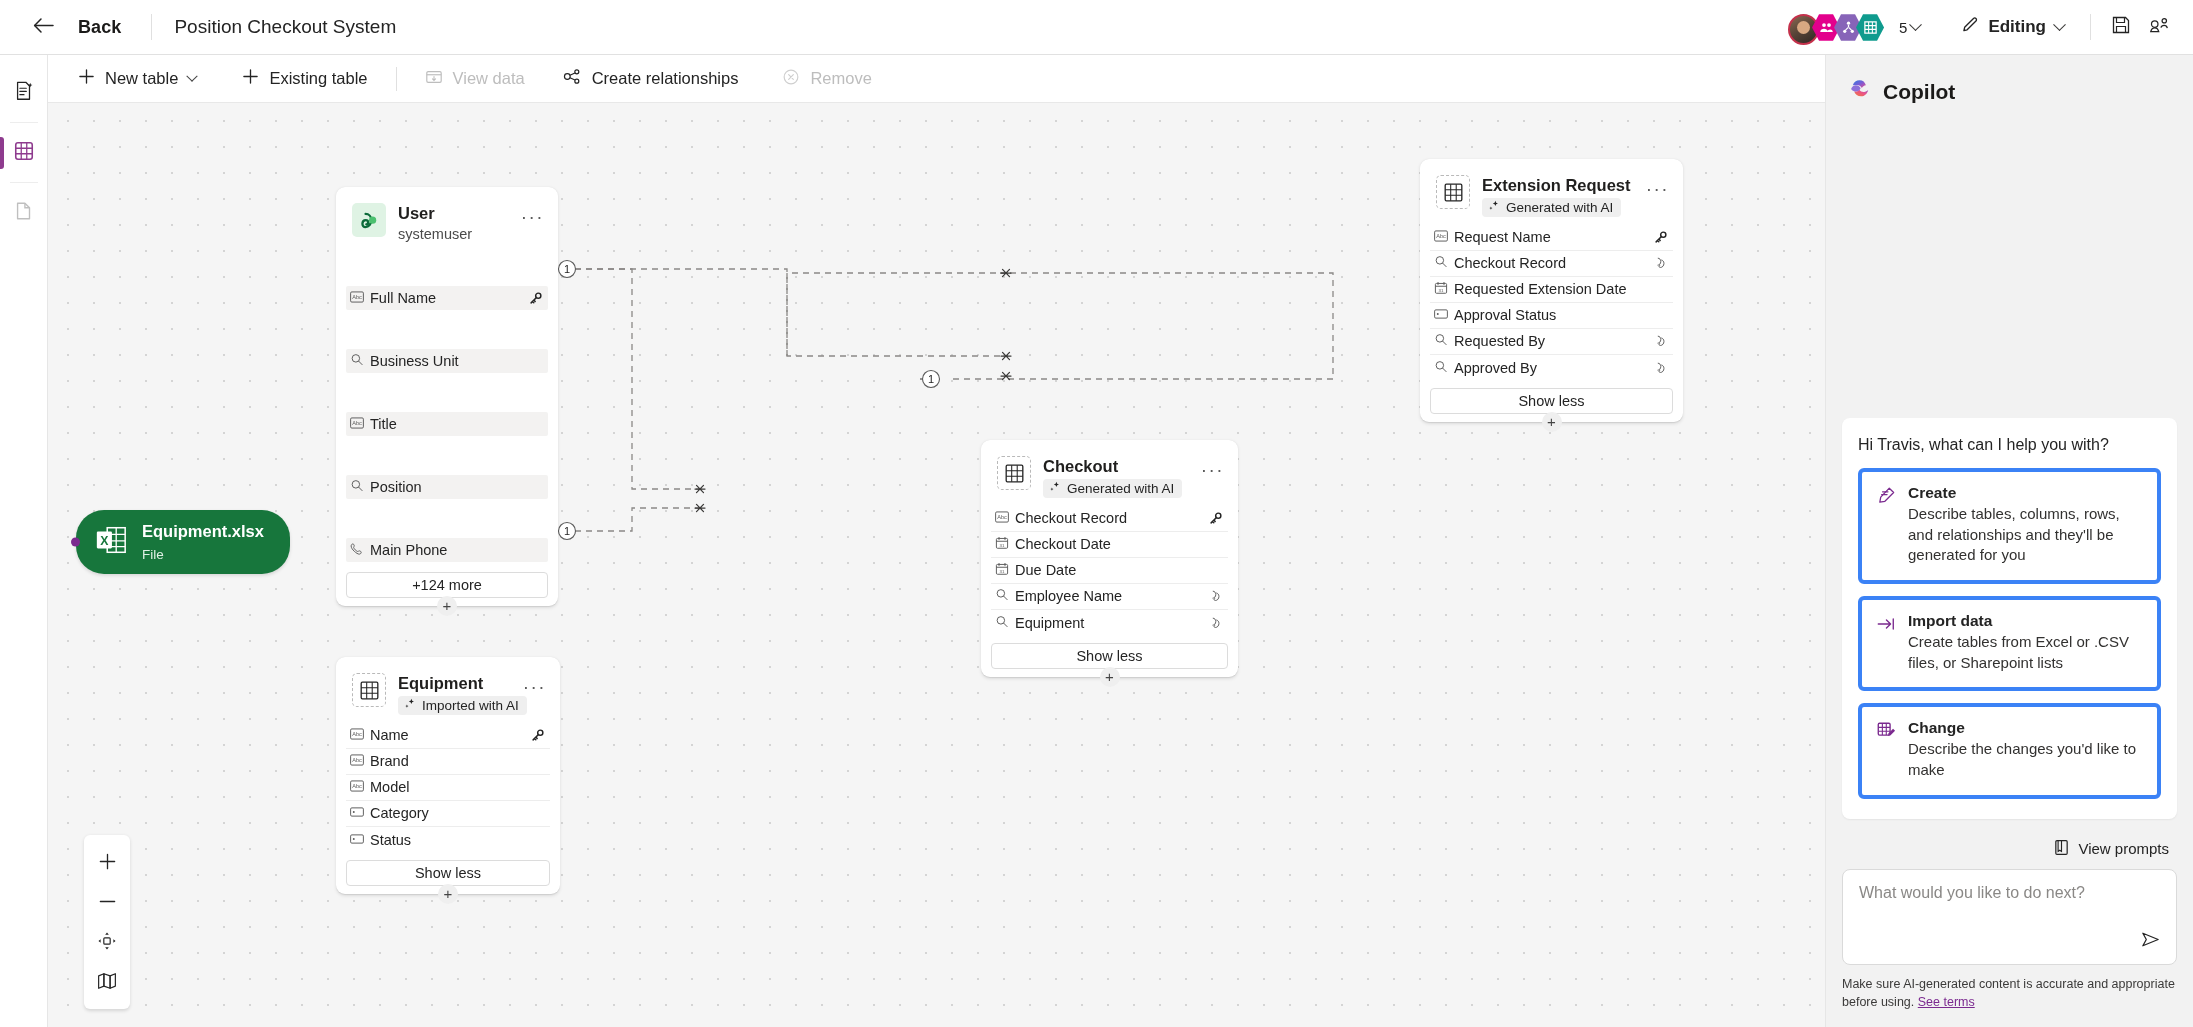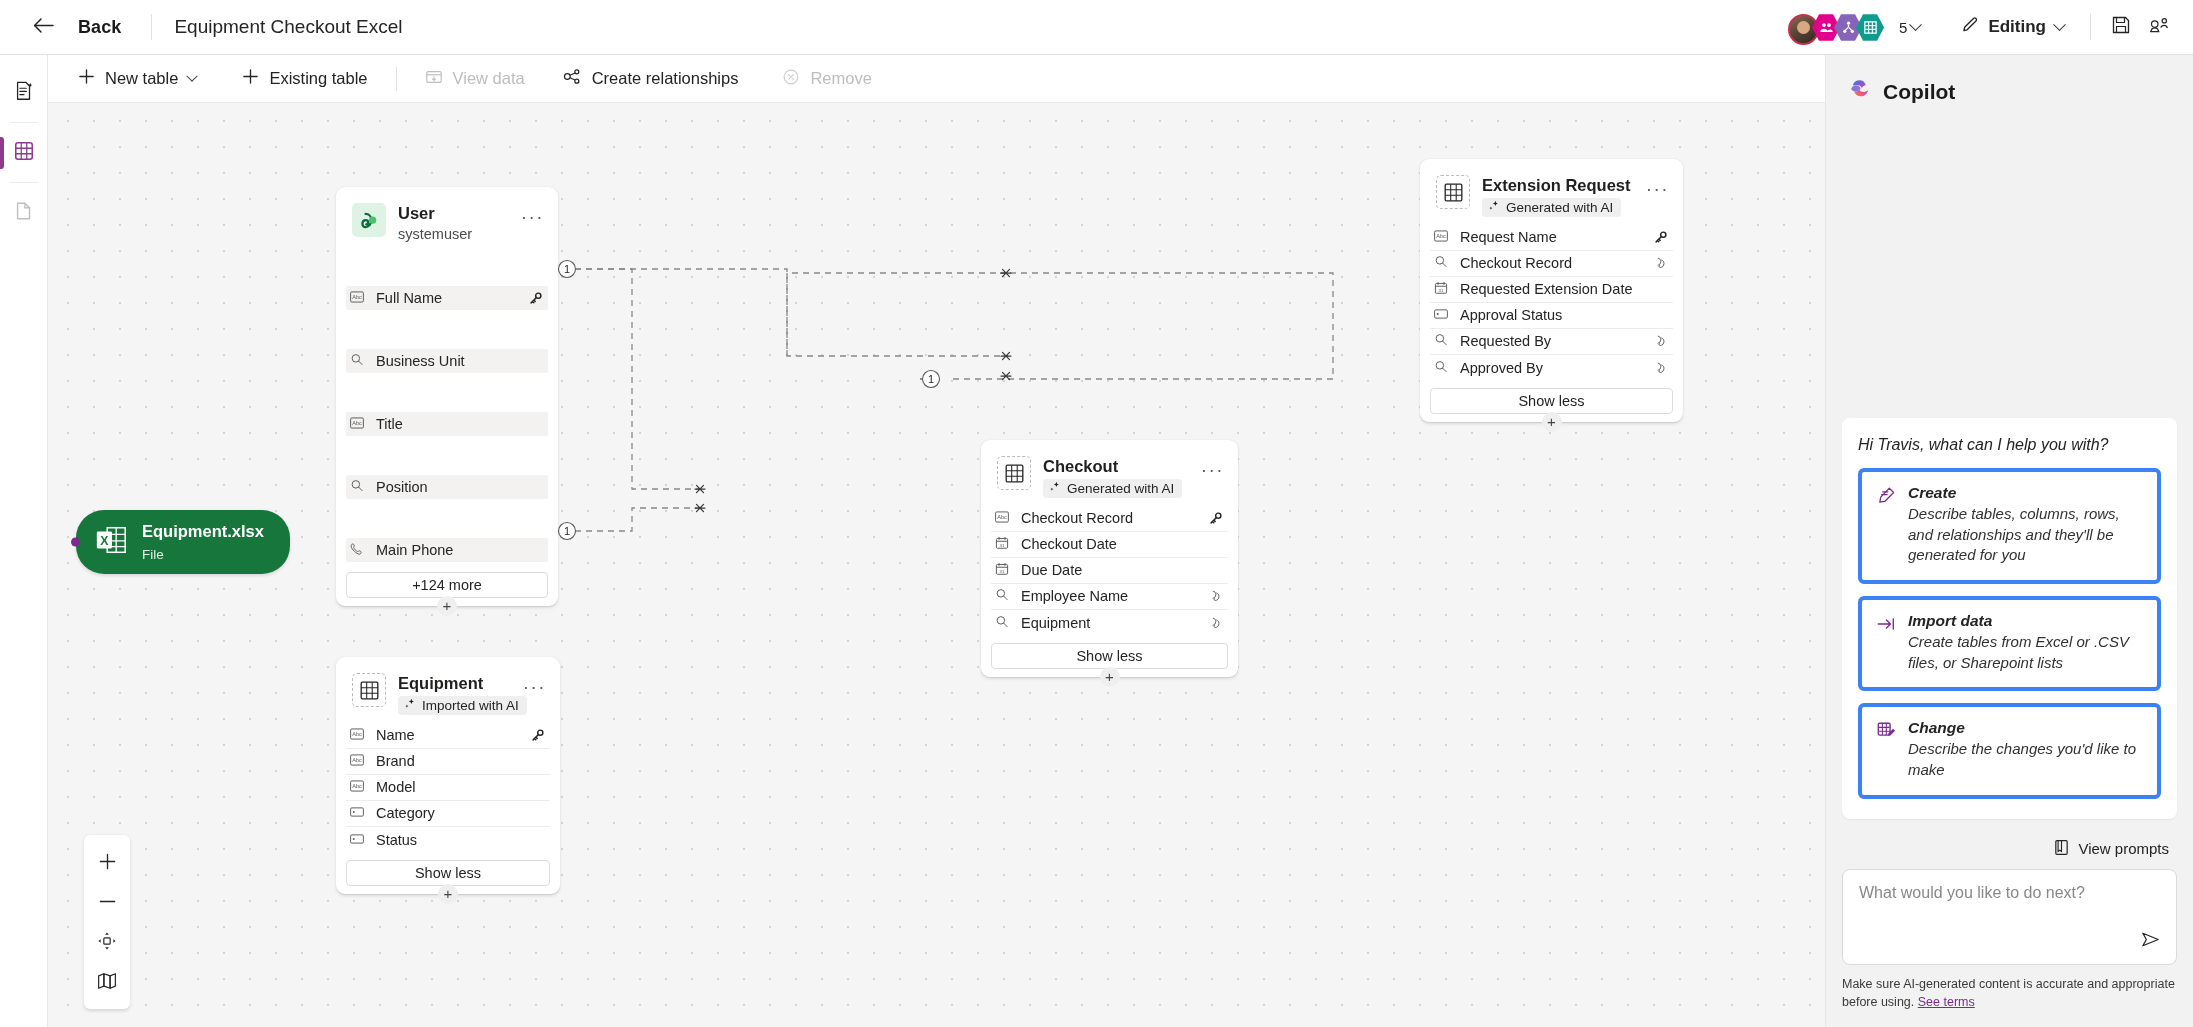--- a/index.html
+++ b/index.html
@@ -99,21 +99,21 @@
   .card-titles { display: flex; flex-direction: column; gap: 3px; padding-top: 1px; }
   .card-title { font-size: 16.5px; font-weight: 700; color: #201f1e; line-height: 1.15; }
   .card-sub { font-size: 14.5px; color: #4a4a4a; }
   .ai-badge {
     display: inline-flex; align-items: center; gap: 6px; background: #efefef;
     border-radius: 4px; padding: 2px 8px 2px 6px; font-size: 13.5px; color: #242424; width: fit-content;
   }
   .card-more { position: absolute; right: 4px; top: 10px; font-size: 19px; color: #5b5b5b; letter-spacing: 1.4px; cursor: pointer; line-height: 1; }
   .rows { display: flex; flex-direction: column; }
   .row {
-    display: flex; align-items: center; gap: 12px; height: 24.5px; padding: 0 6px 0 4px;
+    display: flex; align-items: center; gap: 6px; height: 24.5px; padding: 0 6px 0 4px;
     position: relative; font-size: 14.5px; color: #242424; cursor: pointer;
   }
   .rows.filled .row { background: #f3f2f1; margin-bottom: 2.5px; border-radius: 2px; margin-top: 36px; }
   .rows.lined .row { border-bottom: 1px solid #ededed; height: 26px; }
   .rows.lined .row:last-child { border-bottom: none; }
   .row .rname { flex: 1; white-space: nowrap; overflow: hidden; text-overflow: ellipsis; }
   .row .rtrail { display: flex; align-items: center; }
   .more-btn, .showless-btn {
     margin-top: 7px; height: 26px; border: 1px solid #dcdcdc; border-radius: 4px;
     background: #fff; display: flex; align-items: center; justify-content: center;
@@ -150,21 +150,20 @@
     background: #f2f2f2; border-left: 1px solid #e6e6e6;
     display: flex; flex-direction: column;
   }
   .cp-head { display: flex; align-items: center; gap: 10px; padding: 22px 0 0 22px; }
   .cp-title { font-size: 21px; font-weight: 700; color: #1b1a19; }
   .cp-body { flex: 1; position: relative; }
   .cp-card {
     position: absolute; left: 16px; right: 16px; top: 312px;
     background: #fff; border-radius: 8px; padding: 18px 16px 20px;
     box-shadow: 0 1px 2px rgba(0,0,0,.06);
-    font-style: italic;
   }
   .cp-greet { font-size: 16px; color: #242424; margin-bottom: 14px; }
   .sugg { border: 4px solid #3b82f6; border-radius: 6px; padding: 12px 14px 14px; margin-bottom: 12px; cursor: pointer; display: flex; gap: 12px; }
   .sugg:last-child { margin-bottom: 0; }
   .sugg-ico { width: 20px; flex: 0 0 20px; padding-top: 2px; }
   .sugg-title { font-size: 15.5px; font-weight: 700; color: #242424; margin-bottom: 2px; }
   .sugg-desc { font-size: 15px; color: #323130; line-height: 1.38; }
   .view-prompts { display: flex; align-items: center; justify-content: flex-end; gap: 8px; padding: 0 24px 10px 0; font-size: 15px; color: #242424; cursor: pointer; }
   .cp-input-wrap { margin: 0 16px; background: #fff; border: 1px solid #dadada; border-radius: 8px; height: 96px; position: relative; padding: 14px 16px; cursor: text; }
   .cp-placeholder { font-size: 16px; color: #8a8886; }
@@ -181,21 +180,21 @@
     <div class="back-btn">
       <span>
         <svg width="21" height="17" viewBox="0 0 21 17">
             <path d="M8 2 L1.6 8.5 L8 15" fill="none" stroke="#242424" stroke-width="1.5" stroke-linecap="round" stroke-linejoin="round"></path>
             <path d="M1.8 8.5 H20" stroke="#242424" stroke-width="1.5" stroke-linecap="round"></path>
           </svg>
       </span>
       <span class="back-label">Back</span>
     </div>
     <div class="hdr-sep"></div>
-    <div class="app-title">Equipment Checkout Excel</div>
+    <div class="app-title">Position Checkout System</div>
 
     <div class="hdr-right">
       <div class="avatars">
         <div class="av">
             <div class="av-photo"></div>
           </div>
         <div class="av">
           <div class="hexav" style="background:#e3008c">
             <svg viewBox="0 0 24 24">
                 <circle cx="8" cy="8" r="3"></circle>

